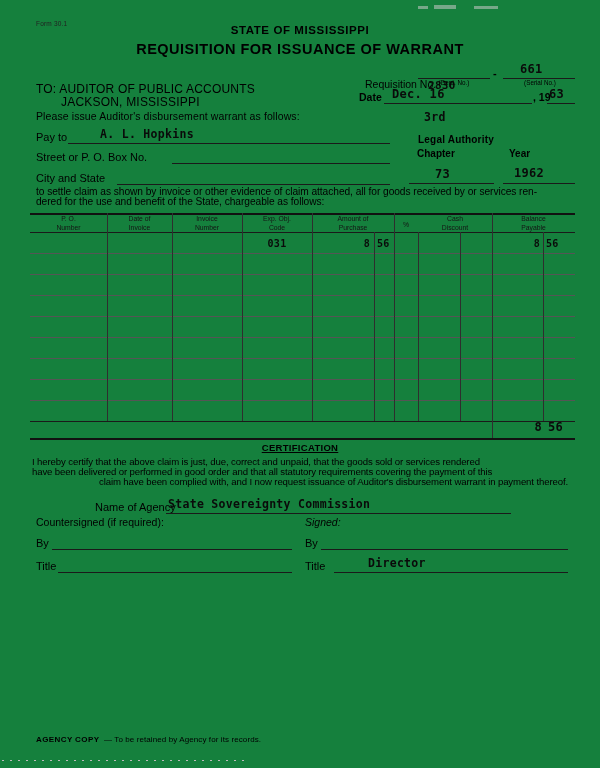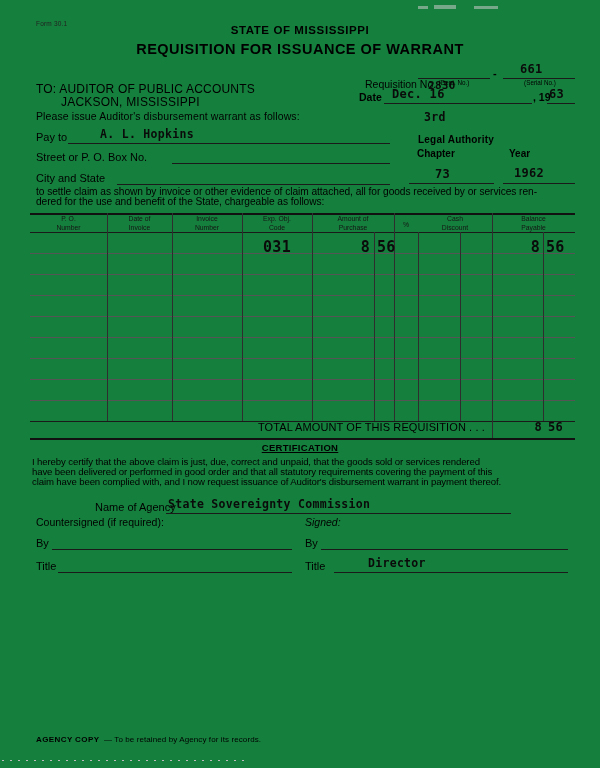--- a/index.html
+++ b/index.html
@@ -105,36 +105,36 @@
   .hline.heavy { background: #111; height: 2px; }
   .colhead {
     position: absolute;
     font-size: 6.8px;
     text-align: center;
     line-height: 8.5px;
     color: #141414;
   }
   .cellval {
     position: absolute;
-    font-size: 15px;
+    font-size: 10px;
   }
   #total-label {
     position: absolute;
     left: 258px; top: 421px;
     font-size: 11px;
     letter-spacing: .1px;
   }
   #total-value { position: absolute; left: 520px; top: 420px; font-size: 12px; }
 
   
   #cert-title { left: 0; top: 442px; width: 600px; font-size: 9.5px; font-weight: bold; letter-spacing:.3px;text-decoration:underline;}
   .cert-line { position: absolute; left: 32px; width: 536px; font-size: 9.6px; letter-spacing: -.12px; }
   #cert-l1 { top: 456px; }
   #cert-l2 { top: 466px; }
-  #cert-l3 { top: 476px; }
+  #cert-l3 { top: 476px; text-align: right; }
 
   #agency-label { left: 95px; top: 501px; font-size: 11px; }
   #agency-value { left: 168px; top: 497px; font-size: 11.5px; }
 
   #counter-label { left: 36px; top: 516px; font-size: 10.5px; }
   #signed-label  { left: 305px; top: 516px; font-size: 10.5px; font-style: italic; }
 
   #by-left  { left: 36px; top: 537px; font-size: 11px; }
   #by-right { left: 305px; top: 537px; font-size: 11px; }
   #title-left  { left: 36px; top: 560px; font-size: 11px; }
@@ -277,21 +277,20 @@
       <span>56</span>
     </div>
     <div class="cellval typed right" style="left:452px;top:25px;width:58px;">
       <span>8</span>
     </div>
     <div class="cellval typed" style="left:516px;top:25px;width:20px;">
       <span>56</span>
     </div>
   </div>
 
-  <div id="total-label">TOTAL AMOUNT OF THIS REQUISITION . . .</div>
   <div class="typed right" id="total-value" style="width:22px;">
     <span>8</span>
   </div>
   <div class="abs typed" style="left:548px;top:420px;font-size:12px;">
     <span>56</span>
   </div>
 
   <div class="abs center" id="cert-title">CERTIFICATION</div>
   <div class="cert-line" id="cert-l1">I hereby certify that the above claim is just, due, correct and unpaid, that the goods sold or services rendered</div>
   <div class="cert-line" id="cert-l2">have been delivered or performed in good order and that all statutory requirements covering the payment of this</div>

